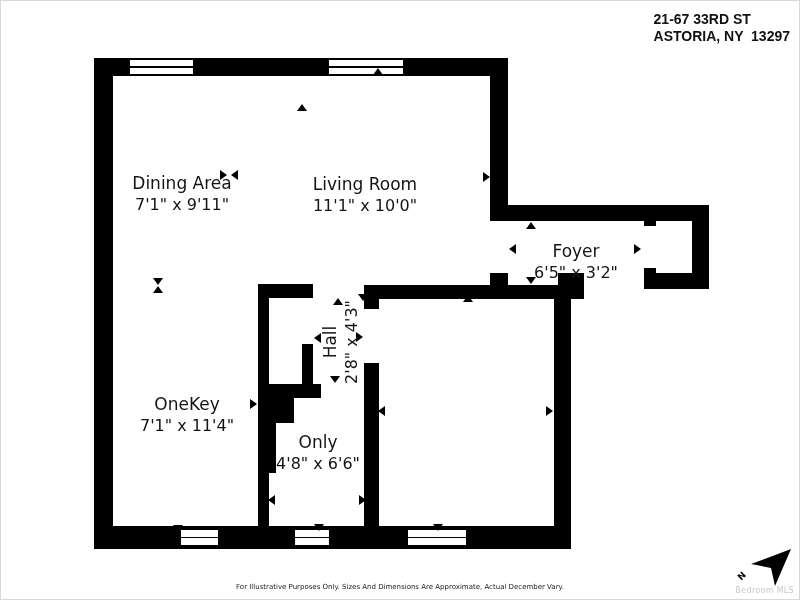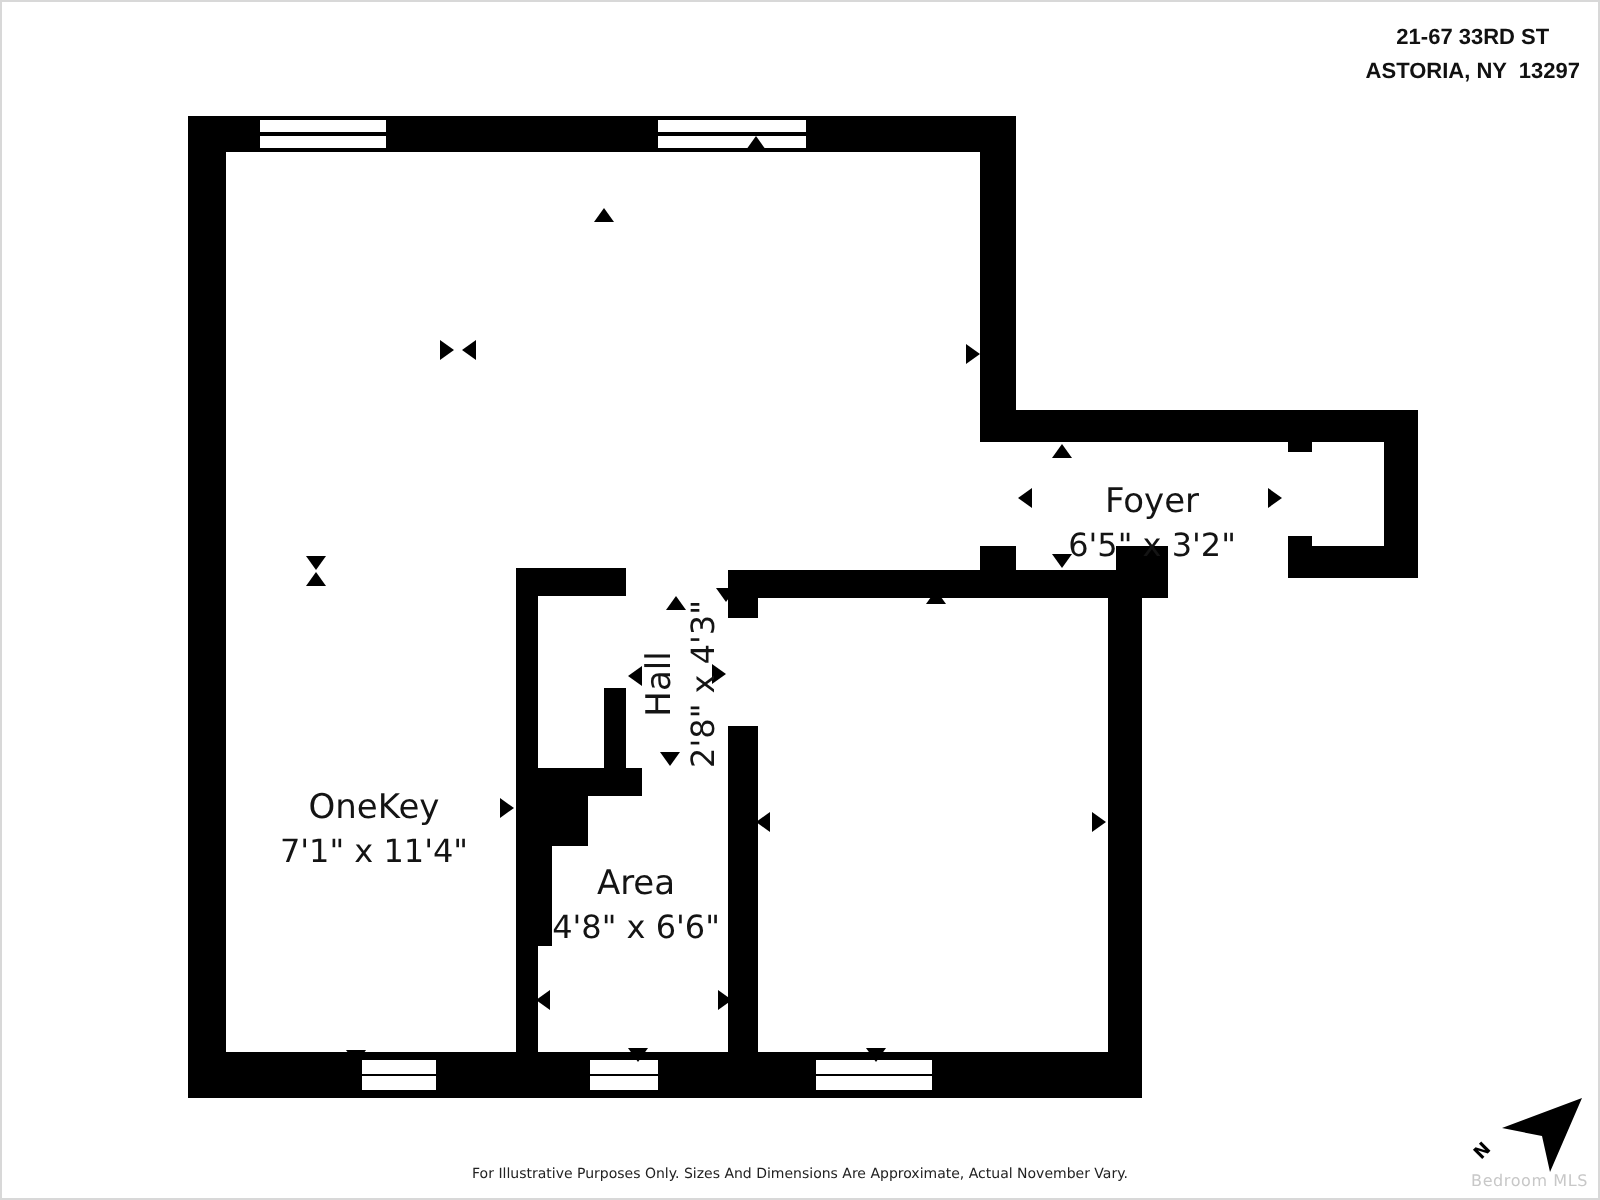--- a/index.html
+++ b/index.html
@@ -10,22 +10,22 @@
   .win::after{content:"";position:absolute;left:0;right:0;top:50%;margin-top:-1px;height:1.5px;background:#000;}
   .room{position:absolute;transform:translate(-50%,-50%);text-align:center;color:#141414;white-space:nowrap;}
   .room .nm{font-size:17px;line-height:21px;}
   .room .dm{font-size:16px;line-height:21px;}
   .room.rot{transform:translate(-50%,-50%) rotate(-90deg);}
   .ar{position:absolute;width:0;height:0;}
   .ar-up{border-left:5px solid transparent;border-right:5px solid transparent;border-bottom:7px solid #000;}
   .ar-down{border-left:5px solid transparent;border-right:5px solid transparent;border-top:7px solid #000;}
   .ar-left{border-top:5px solid transparent;border-bottom:5px solid transparent;border-right:7px solid #000;}
   .ar-right{border-top:5px solid transparent;border-bottom:5px solid transparent;border-left:7px solid #000;}
-  .addr{position:absolute;top:10px;right:9px;text-align:center;color:#111;
-        font-family:"Liberation Sans",sans-serif;font-weight:bold;font-size:11px;line-height:17px;}
+  .addr{position:absolute;top:10px;right:9px;text-align:left;color:#111;
+        font-family:"Liberation Sans",sans-serif;font-weight:bold;font-size:14px;line-height:17px;}
   .addr div{white-space:pre;}
   .disc{position:absolute;left:50%;top:582px;transform:translateX(-50%);font-size:7px;color:#222;white-space:nowrap;}
   .wm{position:absolute;right:5px;top:585px;font-size:8px;color:#c8c8c8;letter-spacing:.3px;}
   .north-n{position:absolute;left:737px;top:570px;font-size:9px;font-weight:bold;color:#000;transform:rotate(-45deg);}
   .compass{position:absolute;left:744px;top:545px;}
 </style>
 </head>
 <body>
 
 <div class="canvas">
@@ -80,43 +80,51 @@
   <div class="ar ar-left" style="left:103px;top:395px;"></div>
   <div class="ar ar-right" style="left:249px;top:398px;"></div>
   <div class="ar ar-left" style="left:377px;top:405px;"></div>
   <div class="ar ar-right" style="left:545px;top:405px;"></div>
   <div class="ar ar-left" style="left:267px;top:494px;"></div>
   <div class="ar ar-right" style="left:358px;top:494px;"></div>
   <div class="ar ar-down" style="left:172px;top:524px;"></div>
   <div class="ar ar-down" style="left:313px;top:523px;"></div>
   <div class="ar ar-down" style="left:432px;top:523px;"></div>
 
+  <div class="room" style="left:181px;top:193px;">
+    <div class="nm">Dining Area</div>
+    <div class="dm">7'1" x 9'11"</div>
+  </div>
+  <div class="room" style="left:364px;top:194px;">
+    <div class="nm">Living Room</div>
+    <div class="dm">11'1" x 10'0"</div>
+  </div>
   <div class="room" style="left:575px;top:249px;margin-top:12px;">
     <div class="nm">Foyer</div>
     <div class="dm">6'5" x 3'2"</div>
   </div>
   <div class="room rot" style="left:340px;top:341px;">
     <div class="nm">Hall</div>
     <div class="dm">2'8" x 4'3"</div>
   </div>
   <div class="room" style="left:186px;top:414px;">
     <div class="nm">OneKey</div>
     <div class="dm">7'1" x 11'4"</div>
   </div>
   <div class="room" style="left:317px;top:452px;">
-    <div class="nm">Area</div>
+    <div class="nm">Only</div>
     <div class="dm">4'8" x 6'6"</div>
   </div>
 
   <div class="addr">
     <div>21-67 33RD ST</div>
     <div>ASTORIA, NY  13297</div>
   </div>
 
-  <div class="disc">For Illustrative Purposes Only. Sizes And Dimensions Are Approximate, Actual November Vary.</div>
+  <div class="disc">For Illustrative Purposes Only. Sizes And Dimensions Are Approximate, Actual December Vary.</div>
 
   <svg class="compass" width="50" height="42" viewBox="0 0 50 42">
     <polygon points="46,3 30,40 26,22 6,18" fill="#000"></polygon>
   </svg>
   <div class="north-n">N</div>
 
   <div class="wm">Bedroom MLS</div>
 
 </div>
 

